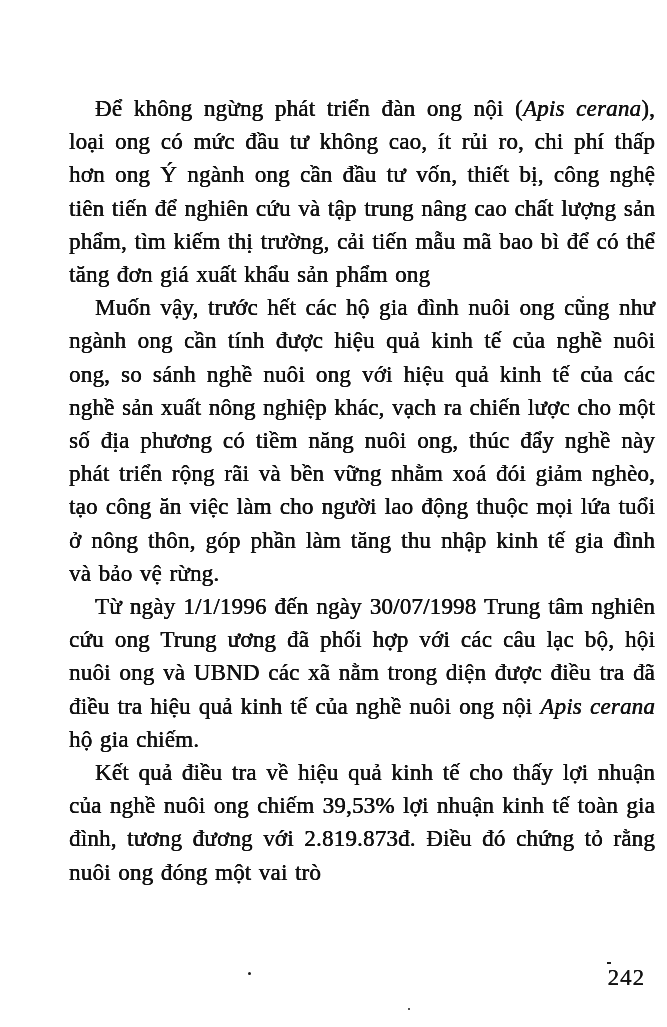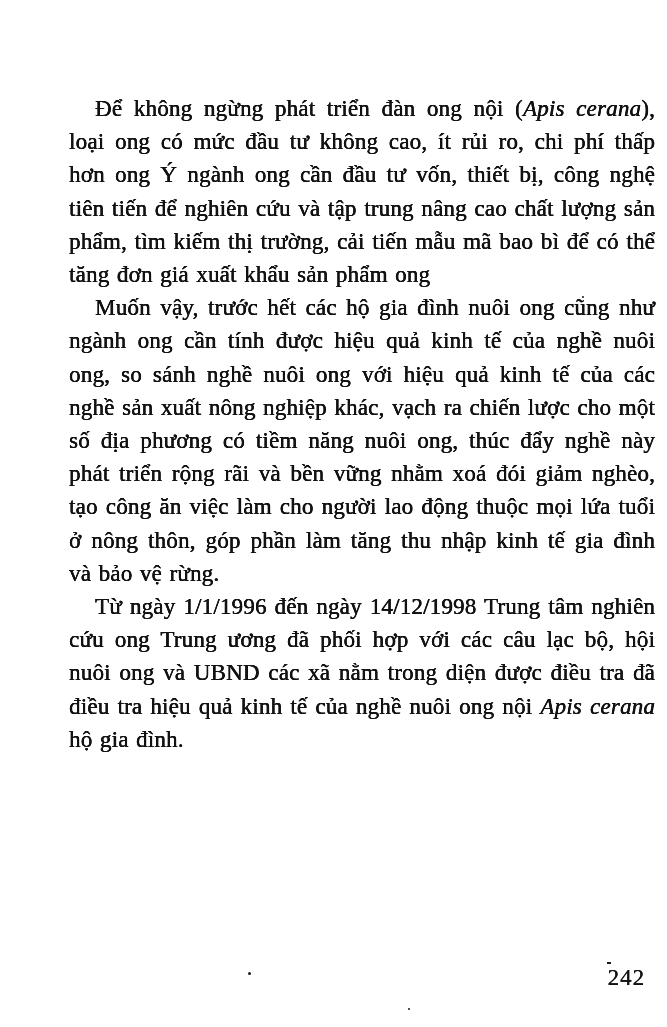--- a/index.html
+++ b/index.html
@@ -56,21 +56,22 @@
   .speck.s4 { left: 372px; top: 1008px; width: 2px; height: 2px; }
   .speck.s5 { left: 571px; top: 962px; width: 4px; height: 2px; border-radius: 0; }
 </style>
 </head>
 <body>
 
 <div class="page">
   <div class="text-block" id="text-block">
       <p><span class="seg-normal">Để không ngừng phát triển đàn ong nội (</span><span class="seg-italic">Apis cerana</span><span class="seg-normal">), loại ong có mức đầu tư không cao, ít rủi ro, chi phí thấp hơn ong Ý ngành ong cần đầu tư vốn, thiết bị, công nghệ tiên tiến để nghiên cứu và tập trung nâng cao chất lượng sản phẩm, tìm kiếm thị trường, cải tiến mẫu mã bao bì để có thể tăng đơn giá xuất khẩu sản phẩm ong</span></p>
       <p><span class="seg-normal">Muốn vậy, trước hết các hộ gia đình nuôi ong cũng như ngành ong cần tính được hiệu quả kinh tế của nghề nuôi ong, so sánh nghề nuôi ong với hiệu quả kinh tế của các nghề sản xuất nông nghiệp khác, vạch ra chiến lược cho một số địa phương có tiềm năng nuôi ong, thúc đẩy nghề này phát triển rộng rãi và bền vững nhằm xoá đói giảm nghèo, tạo công ăn việc làm cho người lao động thuộc mọi lứa tuổi ở nông thôn, góp phần làm tăng thu nhập kinh tế gia đình và bảo vệ rừng.</span></p>
-      <p><span class="seg-normal">Từ ngày 1/1/1996 đến ngày 14/12/1998 Trung tâm nghiên cứu ong Trung ương đã phối hợp với các câu lạc bộ, hội nuôi ong và UBND các xã nằm trong diện được điều tra đã điều tra hiệu quả kinh tế của nghề nuôi ong nội </span><span class="seg-italic">Apis cerana</span><span class="seg-normal"> hộ gia đình.</span></p>
+      <p><span class="seg-normal">Từ ngày 1/1/1996 đến ngày 30/07/1998 Trung tâm nghiên cứu ong Trung ương đã phối hợp với các câu lạc bộ, hội nuôi ong và UBND các xã nằm trong diện được điều tra đã điều tra hiệu quả kinh tế của nghề nuôi ong nội </span><span class="seg-italic">Apis cerana</span><span class="seg-normal"> hộ gia chiếm.</span></p>
+      <p><span class="seg-normal">Kết quả điều tra về hiệu quả kinh tế cho thấy lợi nhuận của nghề nuôi ong chiếm 39,53% lợi nhuận kinh tế toàn gia đình, tương đương với 2.819.873đ. Điều đó chứng tỏ rằng nuôi ong đóng một vai trò</span></p>
     </div>
   <div class="page-number">242</div>
   <div class="speck s1"></div>
   <div class="speck s2"></div>
   <div class="speck s3"></div>
   <div class="speck s4"></div>
   <div class="speck s5"></div>
 </div>
 
 </body></html>

